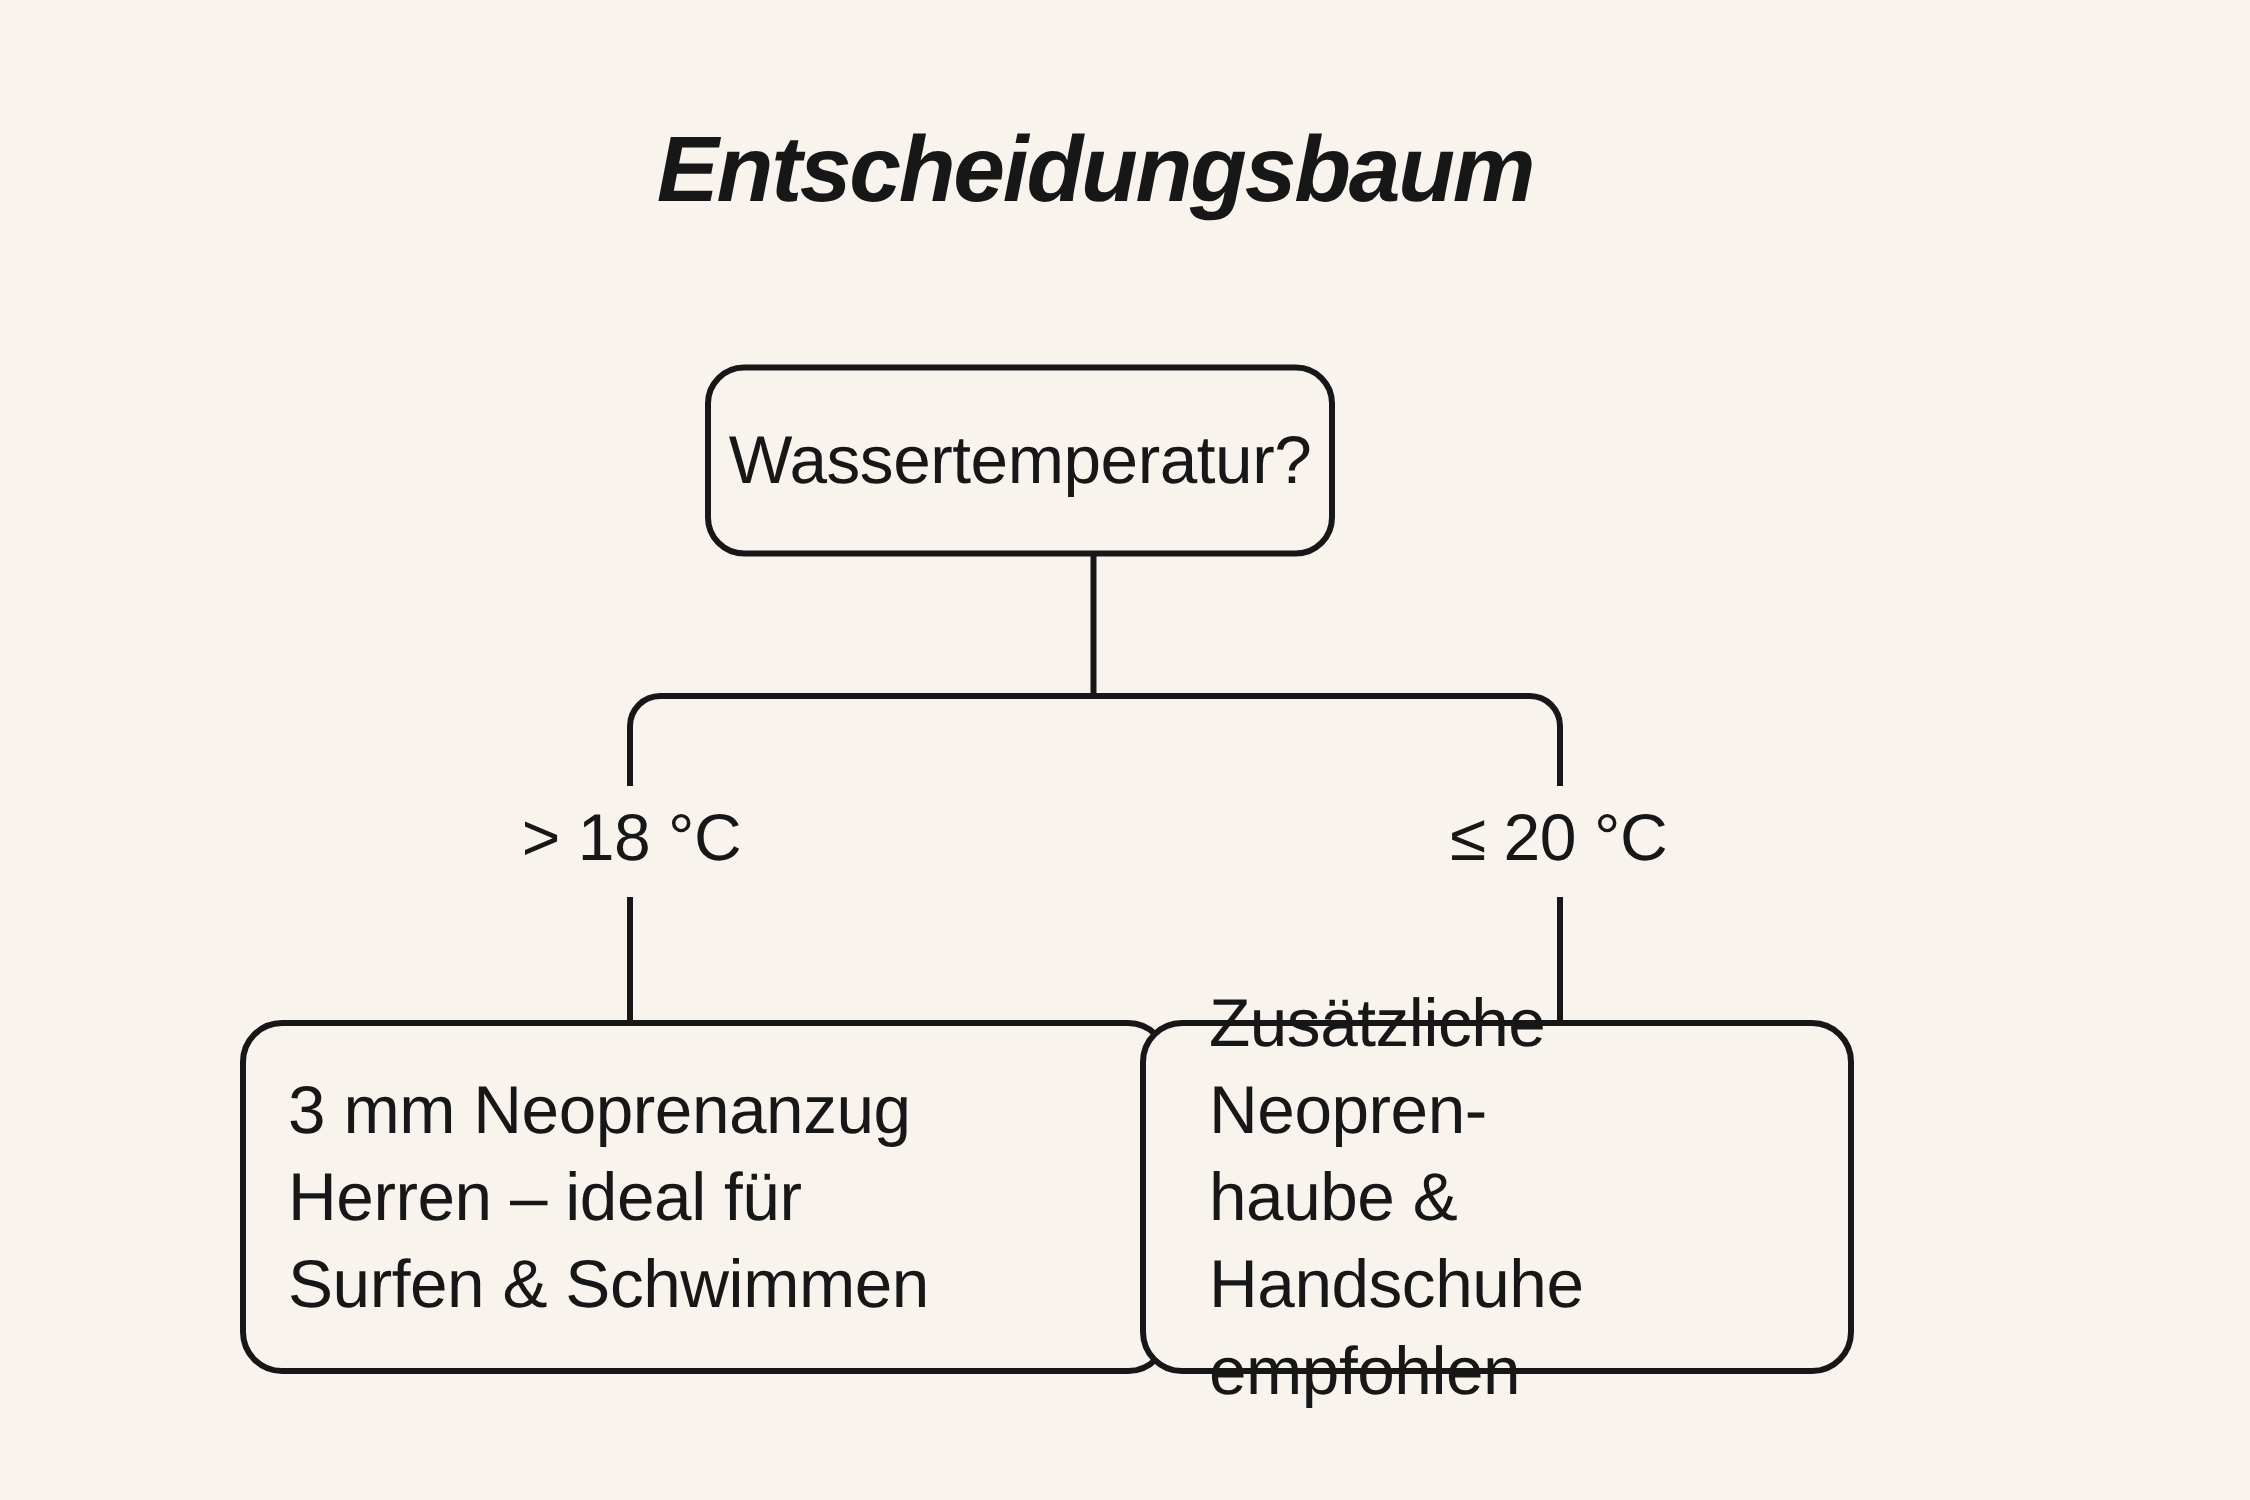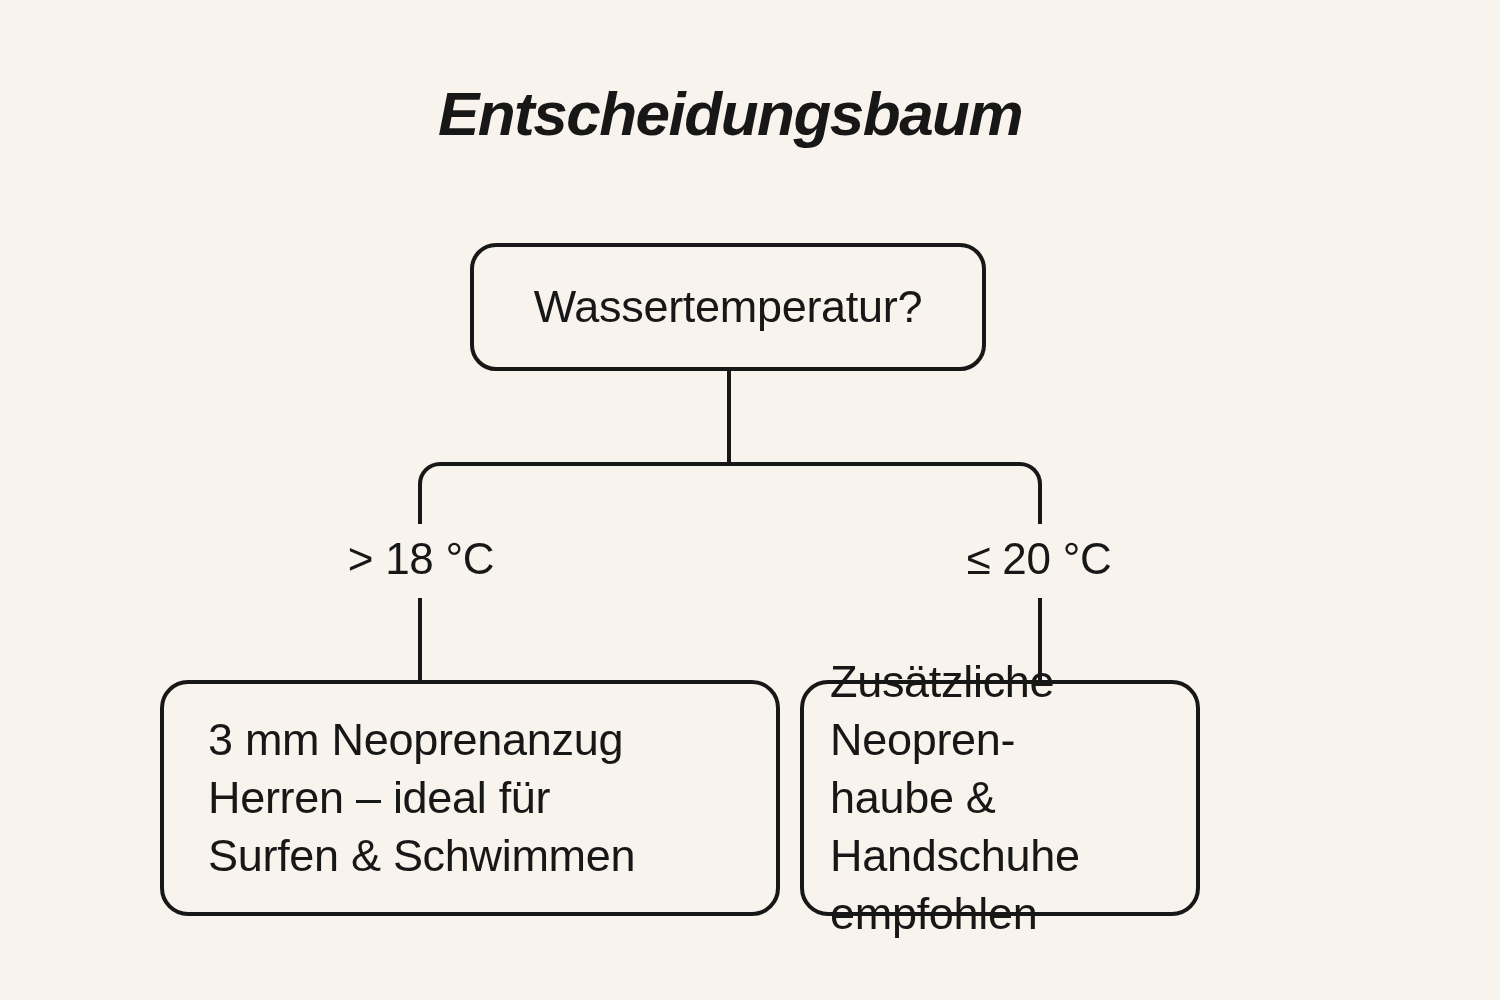--- a/index.html
+++ b/index.html
@@ -37,48 +37,48 @@
     box-sizing: border-box;
     border: 4px solid var(--ink);
     background: var(--bg);
     color: var(--ink);
     display: flex;
     align-items: center;
   }
   .node-root {
     left: 470px;
     top: 243px;
-    width: 516px;
+    width: 420px;
     height: 128px;
     border-radius: 26px;
     justify-content: center;
     font-size: 45px;
     letter-spacing: -0.3px;
   }
   .node-leaf {
     top: 680px;
     height: 236px;
     border-radius: 28px;
     font-size: 45px;
     line-height: 58px;
     letter-spacing: -0.3px;
   }
   .node-leaf .leaf-text {
     white-space: pre-line;
   }
   .node-leaf-left {
     left: 160px;
     width: 620px;
-    padding-left: 44px;
+    padding-left: 28px;
     padding-right: 20px;
   }
   .node-leaf-right {
-    left: 800px;
-    width: 400px;
-    padding-left: 26px;
+    left: 760px;
+    width: 476px;
+    padding-left: 42px;
     padding-right: 20px;
   }
   
   .stem {
     position: absolute;
     left: 727px;
     top: 370px;
     width: 4px;
     height: 94px;
     background: var(--ink);

